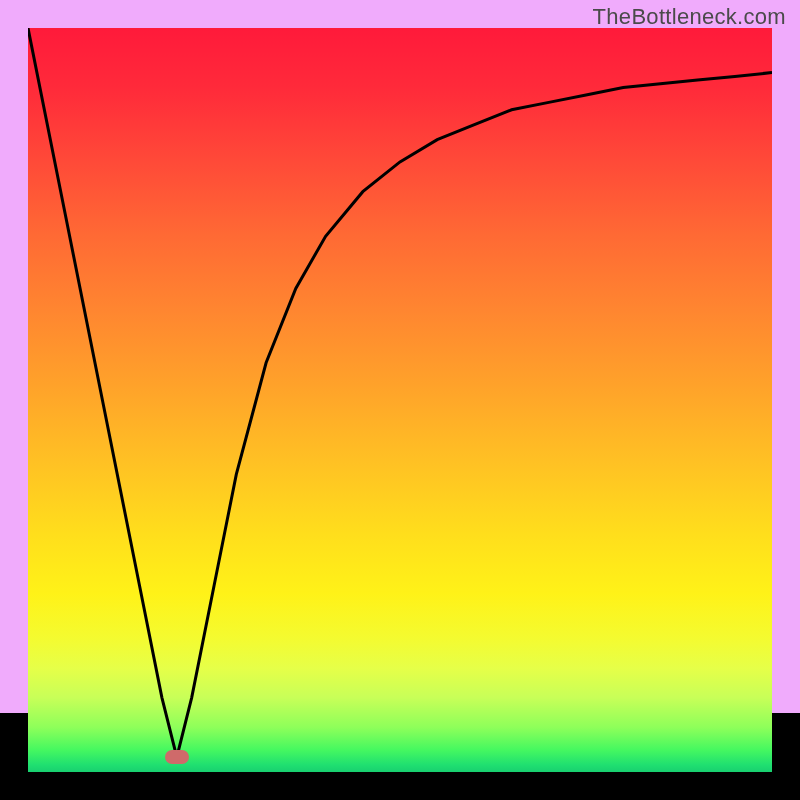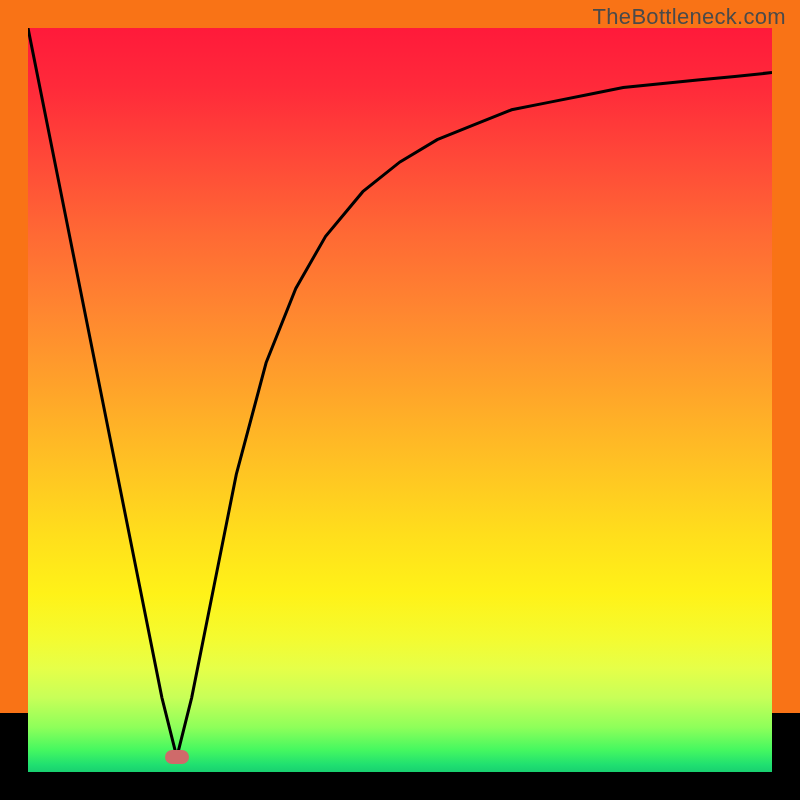--- a/index.html
+++ b/index.html
@@ -8,21 +8,21 @@
     width: 800px;
     height: 800px;
     background: #000;
     overflow: hidden;
     font-family: Arial, Helvetica, sans-serif;
   }
   .frame {
     position: relative;
     width: 800px;
     height: 713px;
-    background: #f97316;
+    background: #f0abfc;
   }
   .plot-area {
     position: absolute;
     
     left: 28px;
     top: 28px;
     width: 744px;
     height: 744px;
     
     background: linear-gradient(

